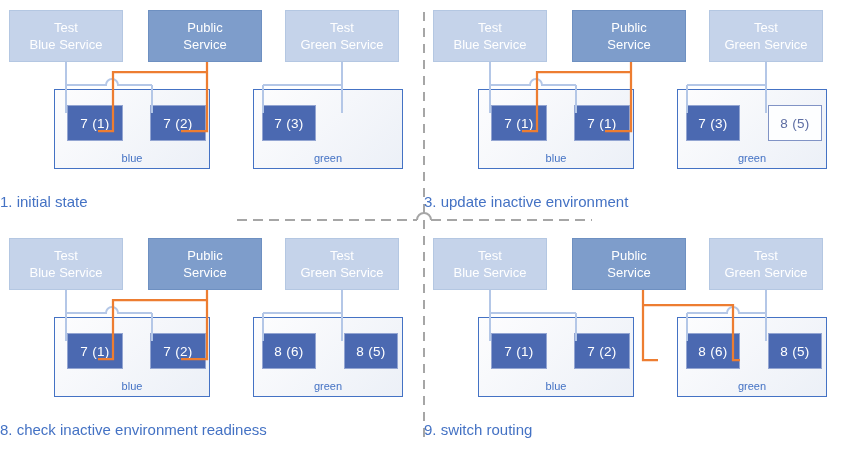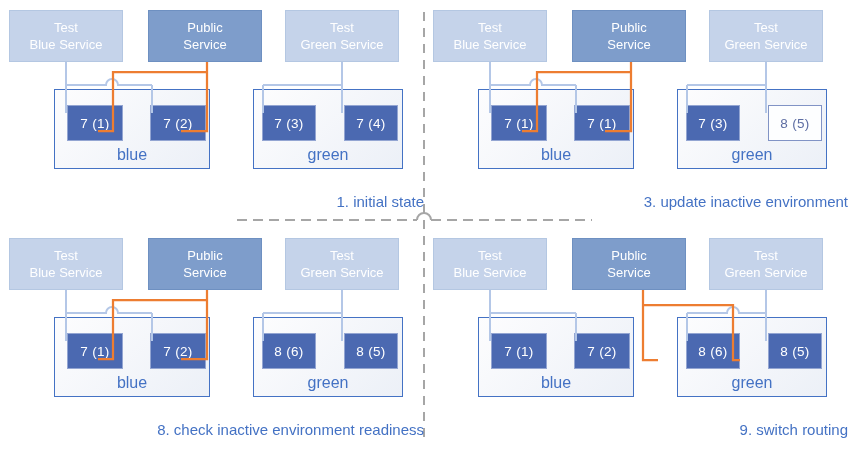--- a/index.html
+++ b/index.html
@@ -24,24 +24,24 @@
   }
   .inst {
     position:absolute; top:15px; height:36px; box-sizing:border-box;
     display:flex; align-items:center; justify-content:center;
     background:#4b69b1; border:1px solid #93a5d2;
     color:#ffffff; font-size:13.5px; letter-spacing:0.3px; white-space:nowrap;
   }
   .inst[data-state="new"] { background:#fdfeff; border:1.5px solid #8193c5; color:#5d6da3; }
   .env-label {
     position:absolute; bottom:4px; left:0; right:0; text-align:center;
-    color:#4472c4; font-size:16px;
+    color:#4472c4; font-size:11px;
   }
   .caption {
-    position:absolute; top:193px; left:0; width:424px; text-align:right;
+    position:absolute; top:193px; left:0; width:424px; text-align:left;
     color:#4472c4; font-size:15px;
   }
   .wires { position:absolute; left:0; top:0; width:424px; height:228px; z-index:3; pointer-events:none; }
   .wires path { fill:none; }
   .lb { stroke:#b4c7e7; stroke-width:2; }
   .or { stroke:#ed7d31; stroke-width:2.25; }
   .divider { position:absolute; left:0; top:0; width:848px; height:456px; z-index:0; }
   .dash { stroke:#a6a6a6; stroke-width:2; fill:none; }
 </style>
 </head>
@@ -57,21 +57,20 @@
   </svg>
 
   <section class="quadrant" style="left:0;top:0">
     <div class="env" style="left:29px;width:156px">
       <div class="inst" style="left:12px;width:56px" data-state="active">7 (1)</div>
       <div class="inst" style="left:95px;width:56px" data-state="active">7 (2)</div>
       <div class="env-label">blue</div>
     </div>
     <div class="env" style="left:228px;width:150px">
       <div class="inst" style="left:8px;width:54px" data-state="active">7 (3)</div>
-      <div class="inst" style="left:90px;width:54px" data-state="active">7 (4)</div>
       <div class="env-label">green</div>
     </div>
     <div class="svc light" style="left:9px">
       <span>Test</span>
       <span>Blue Service</span>
     </div>
     <div class="svc public" style="left:148px">
       <span>Public</span>
       <span>Service</span>
     </div>

